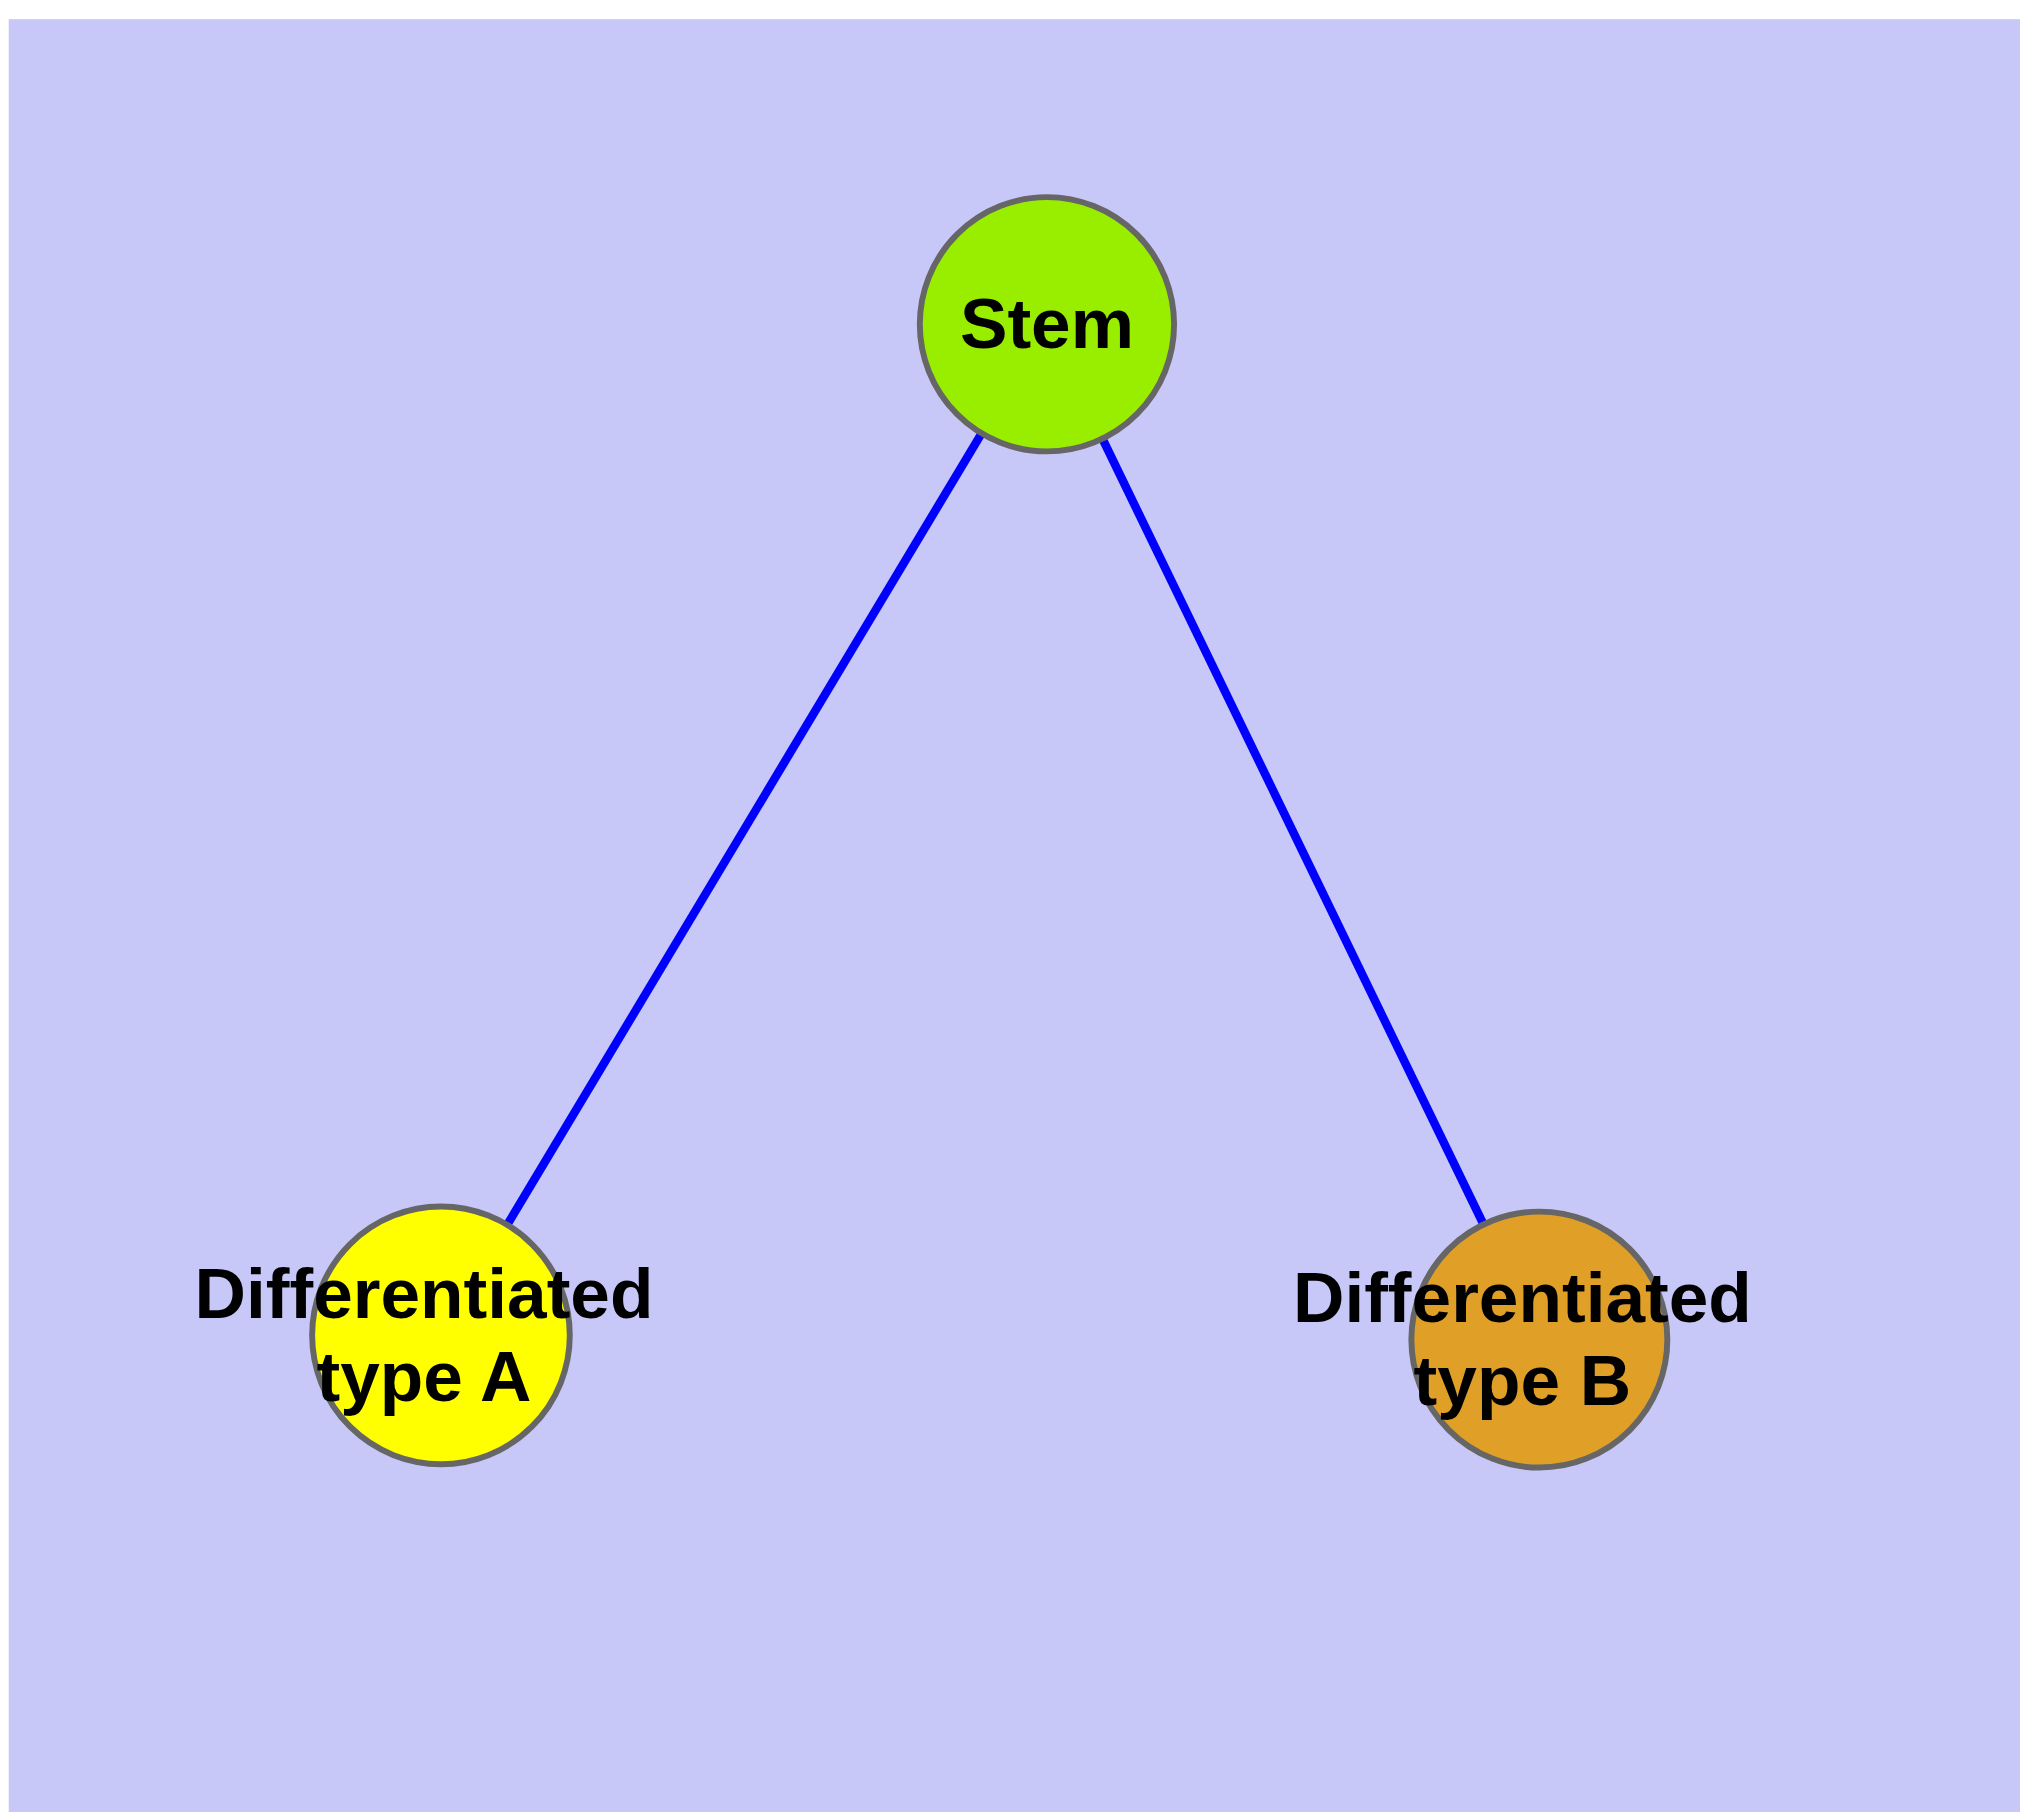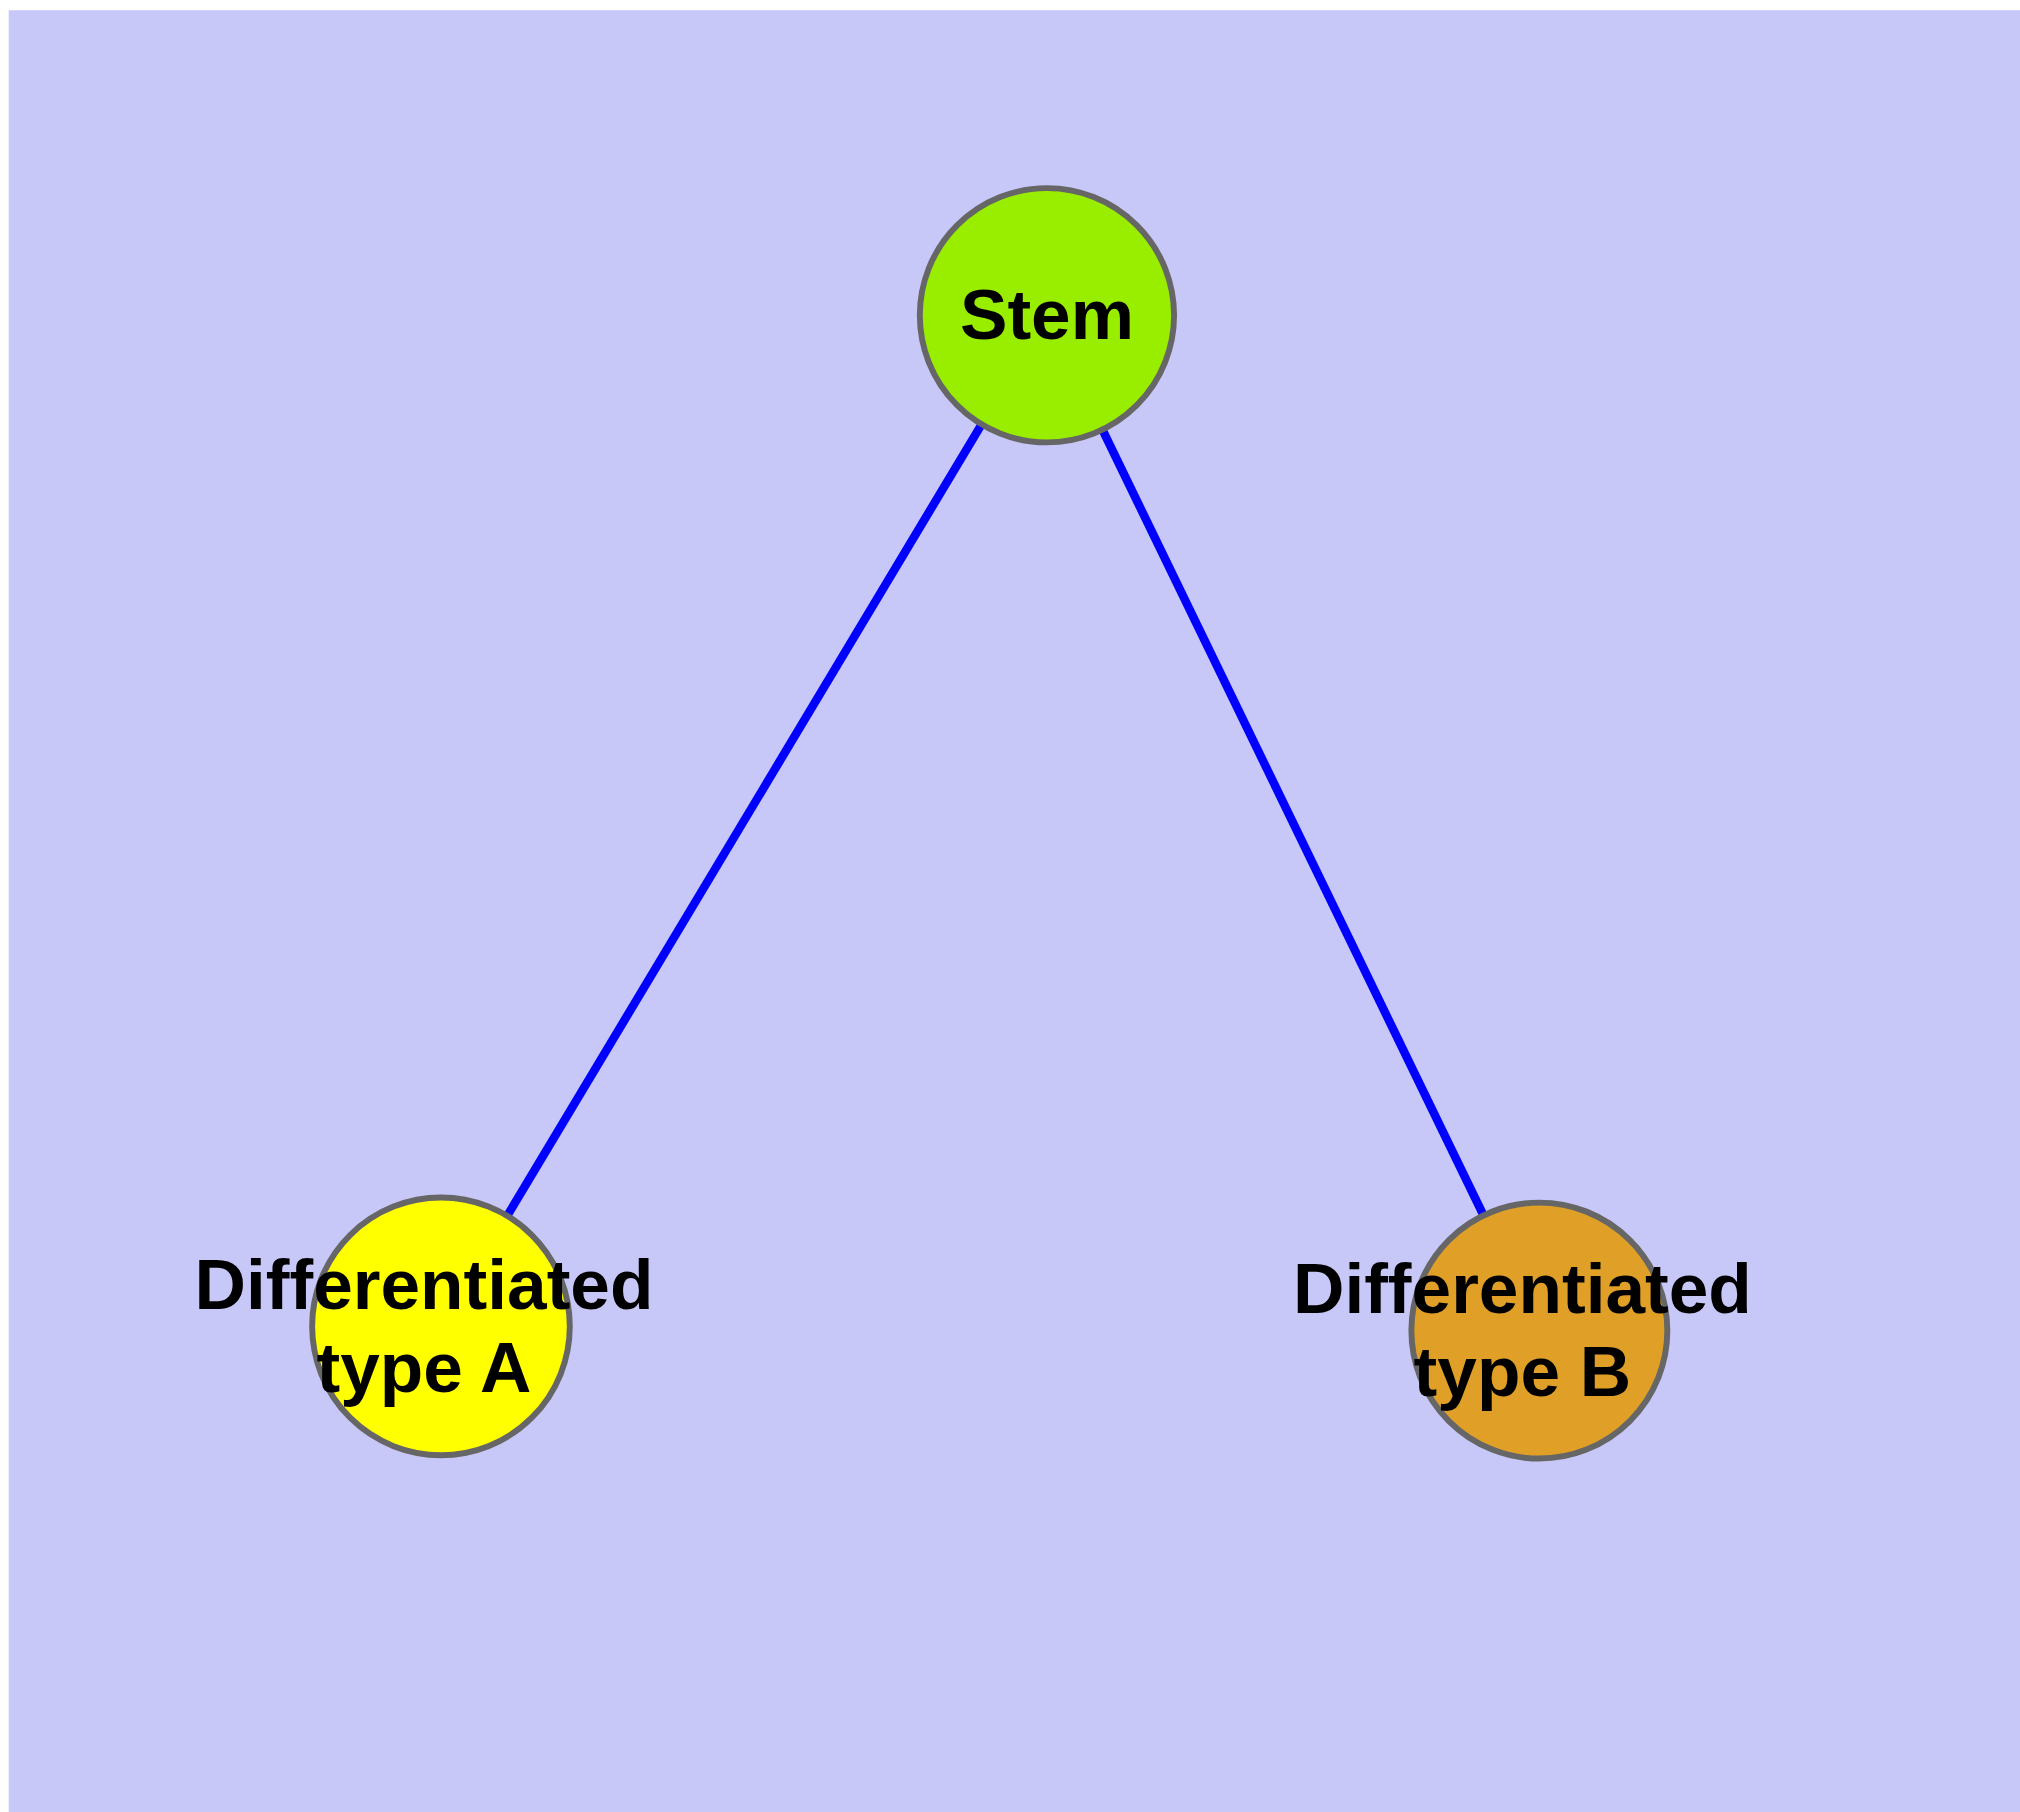--- a/index.html
+++ b/index.html
@@ -12,20 +12,21 @@
     width: 2021px;
     height: 1812px;
     overflow: hidden;
     font-family: "Liberation Sans", sans-serif;
   }
   #graph-canvas {
     position: relative;
     width: 2021px;
     height: 1285px;
     background: #ffffff;
+    margin-top: 9px;
   }
   #graph-svg {
     position: absolute;
     left: 0;
     top: 0;
     display: block;
   }
   .node-label {
     font-family: "Liberation Sans", sans-serif;
     font-weight: bold;

